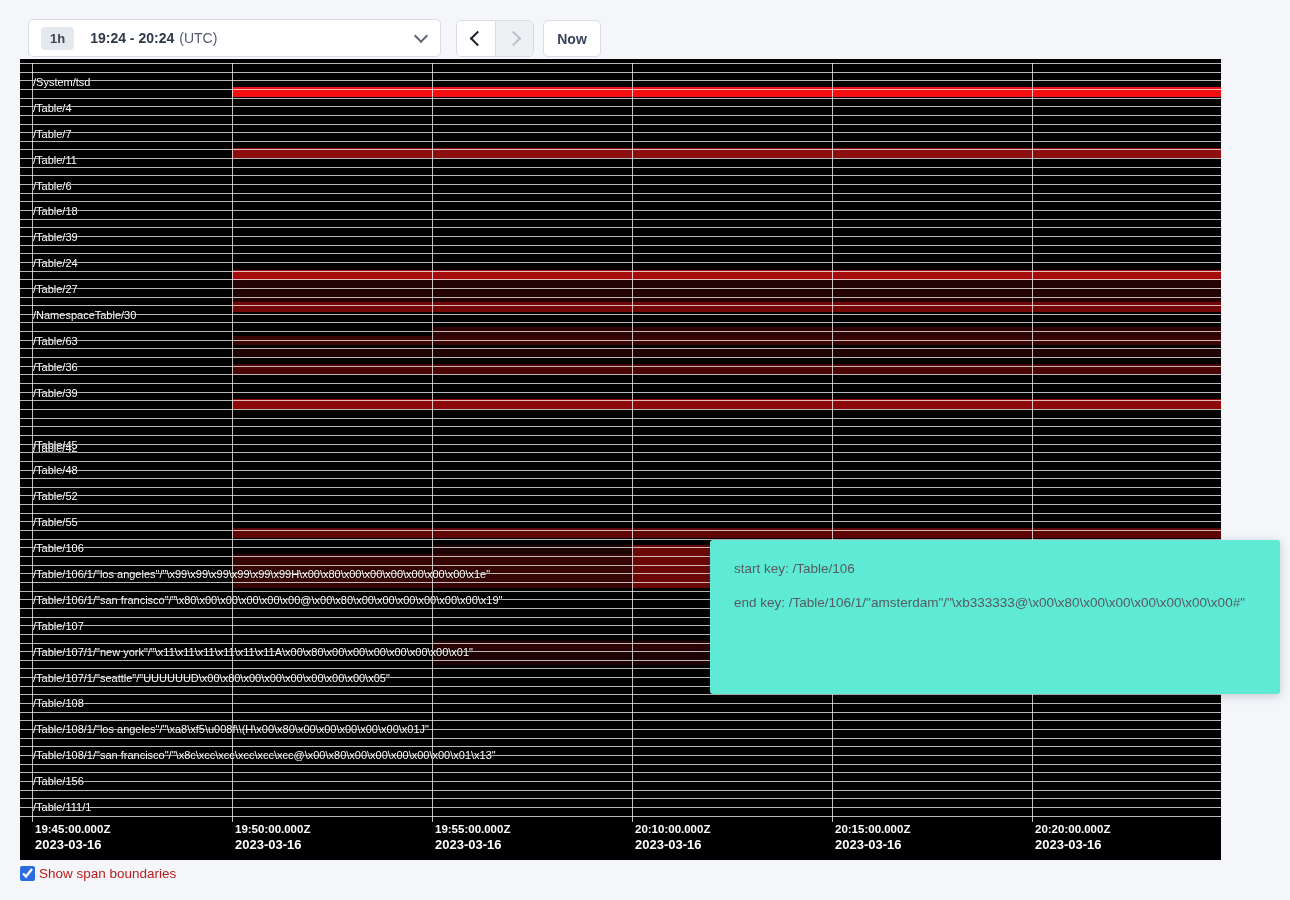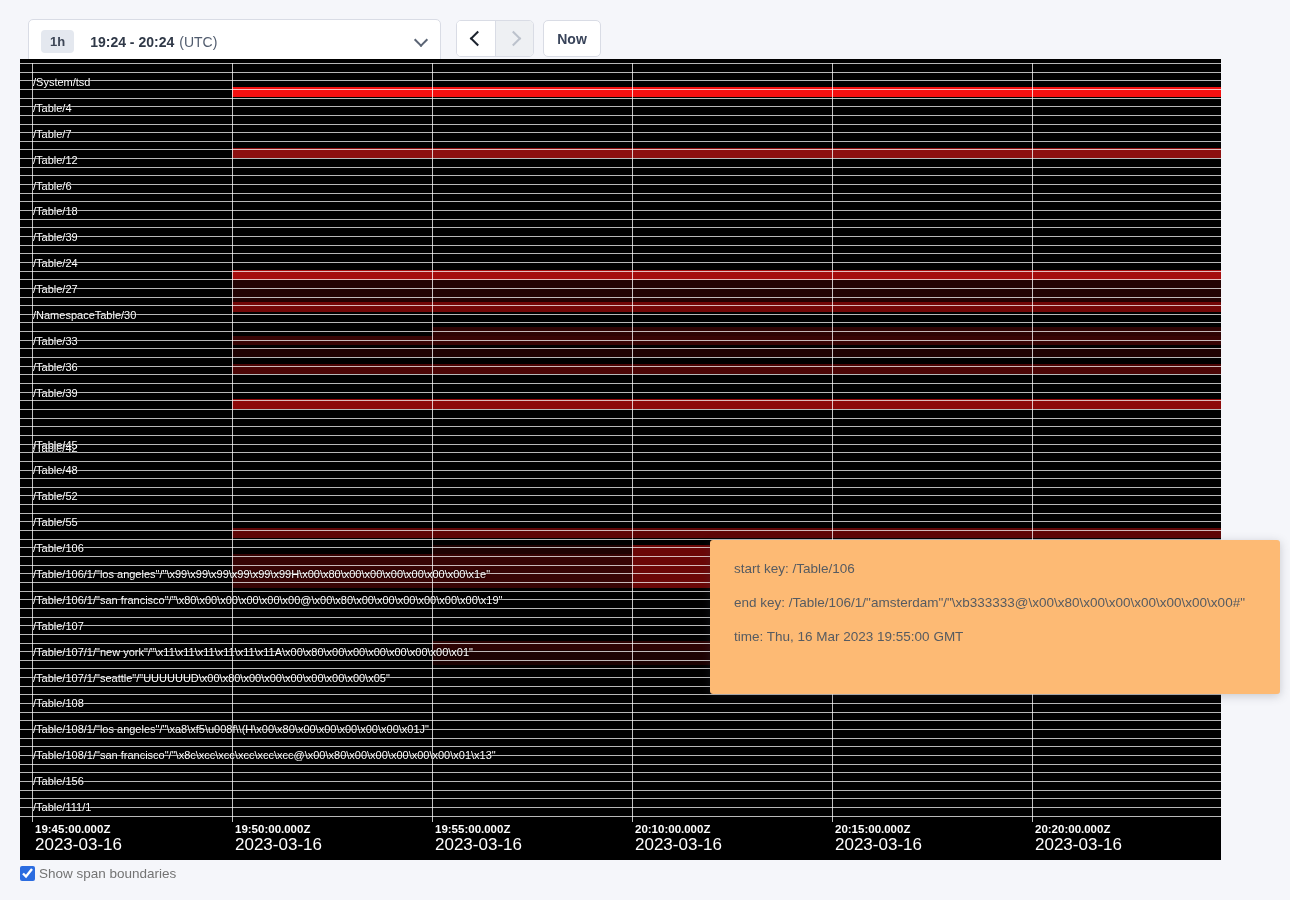--- a/index.html
+++ b/index.html
@@ -1,20 +1,20 @@
 <!DOCTYPE html>
 <html><head>
 <meta charset="utf-8">
 <style>
   html,body{margin:0;padding:0;}
   body{width:1290px;height:900px;background:#f5f6fa;font-family:"Liberation Sans",sans-serif;overflow:hidden;}
   #app{position:relative;width:1290px;height:900px;background:#f5f6fa;}
 
   
-  .time-select{position:absolute;left:28px;top:19px;width:413px;height:45px;background:#fff;
+  .time-select{position:absolute;left:28px;top:19px;width:413px;height:38px;background:#fff;
     border:1px solid #d9dce5;border-radius:5px;display:flex;align-items:center;
     padding:0 14px 0 12px;box-sizing:border-box;cursor:pointer;}
   .badge{background:#e4e8ef;border-radius:4px;font-size:13px;font-weight:700;color:#3d4656;
     padding:4px 9px;margin-right:16px;}
   .range{font-size:14px;font-weight:700;color:#2f3847;white-space:nowrap;}
   .utc{font-size:14px;font-weight:400;color:#515c6e;margin-left:5px;}
   .chev-down{margin-left:auto;width:8px;height:8px;border-right:2px solid #5a6474;
     border-bottom:2px solid #5a6474;transform:rotate(45deg);margin-top:-4px;}
 
   .nav-group{position:absolute;left:456px;top:20px;height:37px;display:flex;
@@ -33,32 +33,32 @@
   
   .kv{position:absolute;left:20px;top:59px;width:1201px;height:801px;background:#000;overflow:hidden;cursor:crosshair;}
   .hgrid{position:absolute;left:0;top:4px;width:100%;height:759px;z-index:3;pointer-events:none;
     background:repeating-linear-gradient(to bottom,rgba(255,255,255,.72) 0px,rgba(255,255,255,.72) 1px,transparent 1px,transparent 8.65px);}
   .band{position:absolute;z-index:2;}
   .vline{position:absolute;top:4px;height:759px;width:1px;background:rgba(255,255,255,.75);z-index:4;}
   .row-label{position:absolute;left:13px;z-index:5;color:#fff;font-size:11px;line-height:13px;
     white-space:nowrap;text-shadow:0 0 2px #000;}
   .tick{position:absolute;top:763px;z-index:5;color:#fff;}
   .tick .t{font-size:11.5px;font-weight:700;line-height:15px;}
-  .tick .d{font-size:17px;font-weight:400;line-height:15px;}
+  .tick .d{font-size:13px;font-weight:700;line-height:15px;}
 
   
-  .tooltip{position:absolute;left:710px;top:540px;width:570px;height:154px;background:#fdba74;
+  .tooltip{position:absolute;left:710px;top:540px;width:570px;height:154px;background:#5eead4;
     border-radius:3px;box-shadow:0 2px 10px rgba(60,64,80,.25);z-index:20;box-sizing:border-box;
     padding:12px 0 0 24px;}
   .tooltip div{font-size:13.5px;color:#565b61;line-height:34px;white-space:nowrap;overflow:hidden;}
 
   
   .footer{position:absolute;left:20px;top:866px;display:flex;align-items:center;}
   .footer input{width:15px;height:15px;margin:0 4px 0 0;accent-color:#2b6ce0;cursor:pointer;}
-  .footer label{font-size:13.5px;color:#737373;cursor:pointer;}
+  .footer label{font-size:13.5px;color:#b91c1c;cursor:pointer;}
 </style>
 </head>
 <body>
 
 <div id="app">
 
   <div class="time-select">
     <span class="badge">1h</span>
     <span class="range">19:24 - 20:24</span>
     <span class="utc">(UTC)</span>
@@ -96,28 +96,28 @@
       <div class="band" style="left: 412px; top: 591px; width: 278px; height: 15px; background: rgb(28, 2, 2);"></div>
       <div class="vline" style="left: 12px;"></div>
       <div class="vline" style="left: 212px;"></div>
       <div class="vline" style="left: 412px;"></div>
       <div class="vline" style="left: 612px;"></div>
       <div class="vline" style="left: 812px;"></div>
       <div class="vline" style="left: 1012px;"></div>
       <div class="row-label" style="top: 17px;">/System/tsd</div>
       <div class="row-label" style="top: 43px;">/Table/4</div>
       <div class="row-label" style="top: 69px;">/Table/7</div>
-      <div class="row-label" style="top: 95px;">/Table/12</div>
+      <div class="row-label" style="top: 95px;">/Table/11</div>
       <div class="row-label" style="top: 121px;">/Table/6</div>
       <div class="row-label" style="top: 146px;">/Table/18</div>
       <div class="row-label" style="top: 172px;">/Table/39</div>
       <div class="row-label" style="top: 198px;">/Table/24</div>
       <div class="row-label" style="top: 224px;">/Table/27</div>
       <div class="row-label" style="top: 250px;">/NamespaceTable/30</div>
-      <div class="row-label" style="top: 276px;">/Table/33</div>
+      <div class="row-label" style="top: 276px;">/Table/63</div>
       <div class="row-label" style="top: 302px;">/Table/36</div>
       <div class="row-label" style="top: 328px;">/Table/39</div>
       <div class="row-label" style="top: 354px; margin-top: 29px;">/Table/42</div>
       <div class="row-label" style="top: 380px;">/Table/45</div>
       <div class="row-label" style="top: 405px;">/Table/48</div>
       <div class="row-label" style="top: 431px;">/Table/52</div>
       <div class="row-label" style="top: 457px;">/Table/55</div>
       <div class="row-label" style="top: 483px;">/Table/106</div>
       <div class="row-label" style="top: 509px;">/Table/106/1/"los angeles"/"\x99\x99\x99\x99\x99\x99H\x00\x80\x00\x00\x00\x00\x00\x00\x1e"</div>
       <div class="row-label" style="top: 535px;">/Table/106/1/"san francisco"/"\x80\x00\x00\x00\x00\x00@\x00\x80\x00\x00\x00\x00\x00\x00\x19"</div>
@@ -151,21 +151,20 @@
       </div>
       <div class="tick" style="left: 1015px;">
         <div class="t">20:20:00.000Z</div>
         <div class="d">2023-03-16</div>
       </div>
     </div>
 
   <div class="tooltip">
     <div>start key: /Table/106</div>
     <div>end key: /Table/106/1/"amsterdam"/"\xb333333@\x00\x80\x00\x00\x00\x00\x00\x00#"</div>
-    <div>time: Thu, 16 Mar 2023 19:55:00 GMT</div>
   </div>
 
   <div class="footer">
     <input type="checkbox" id="spanbounds" checked="" style="">
     <label for="spanbounds">Show span boundaries</label>
   </div>
 
 </div>
 
 </body></html>

